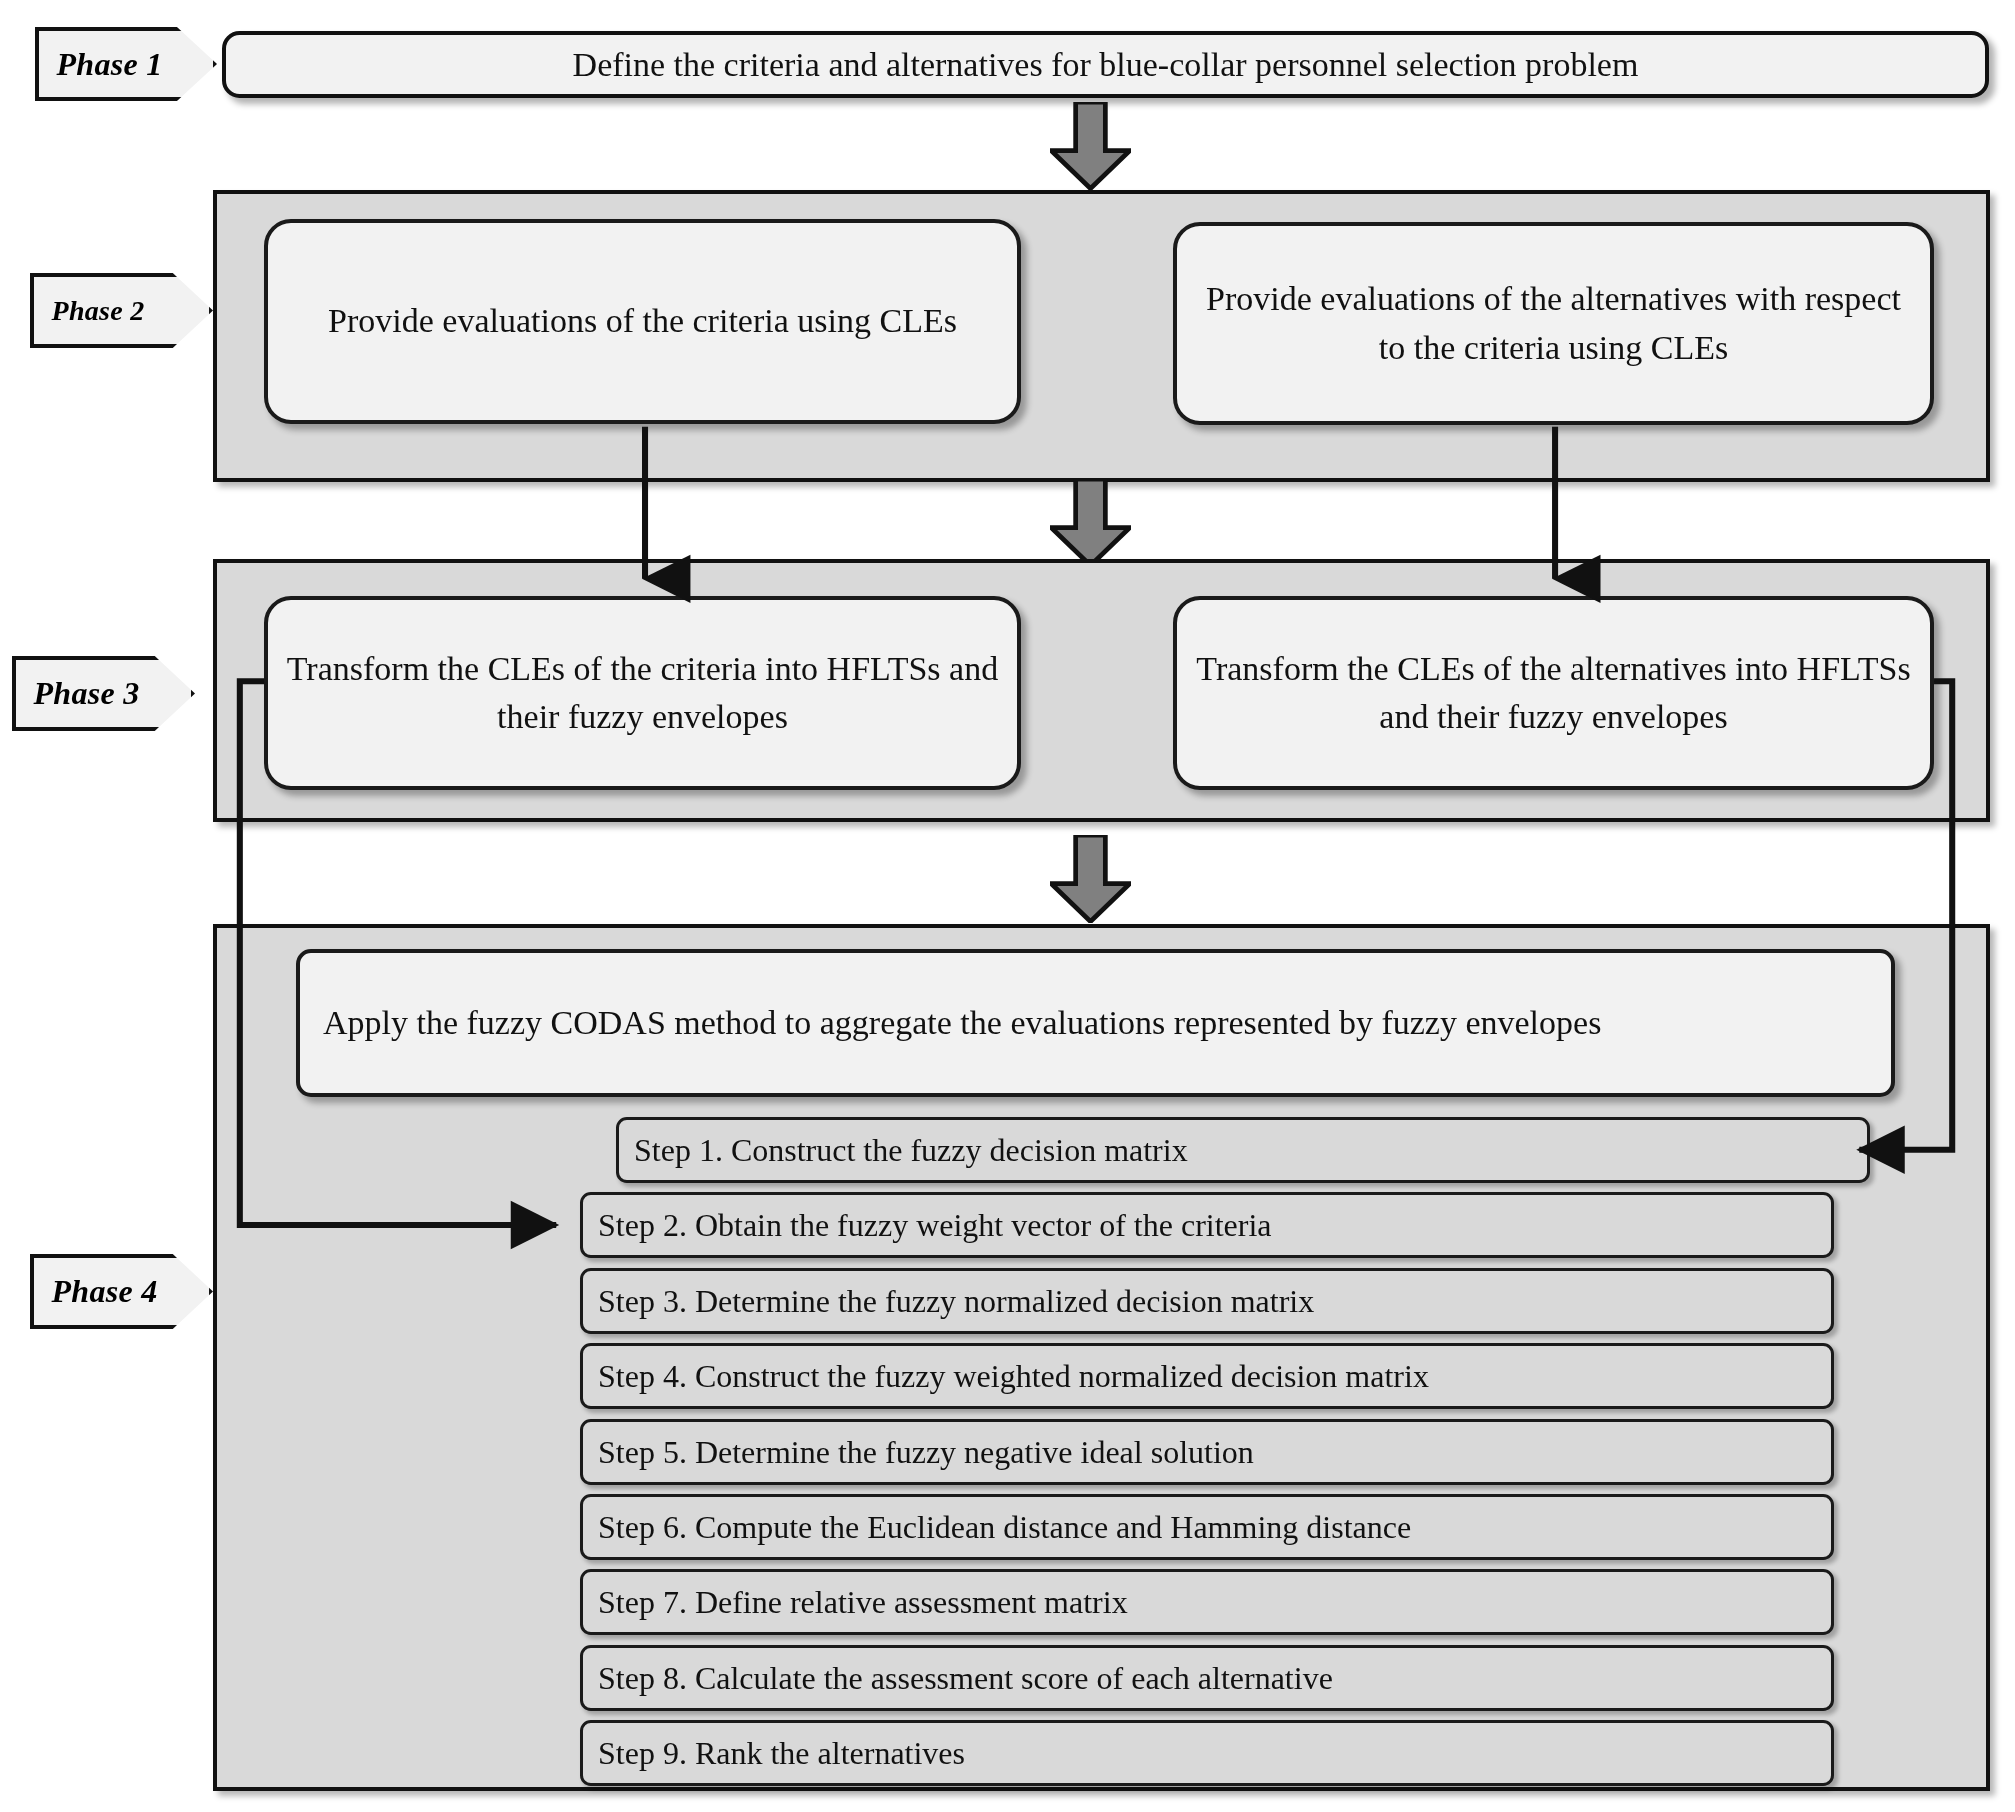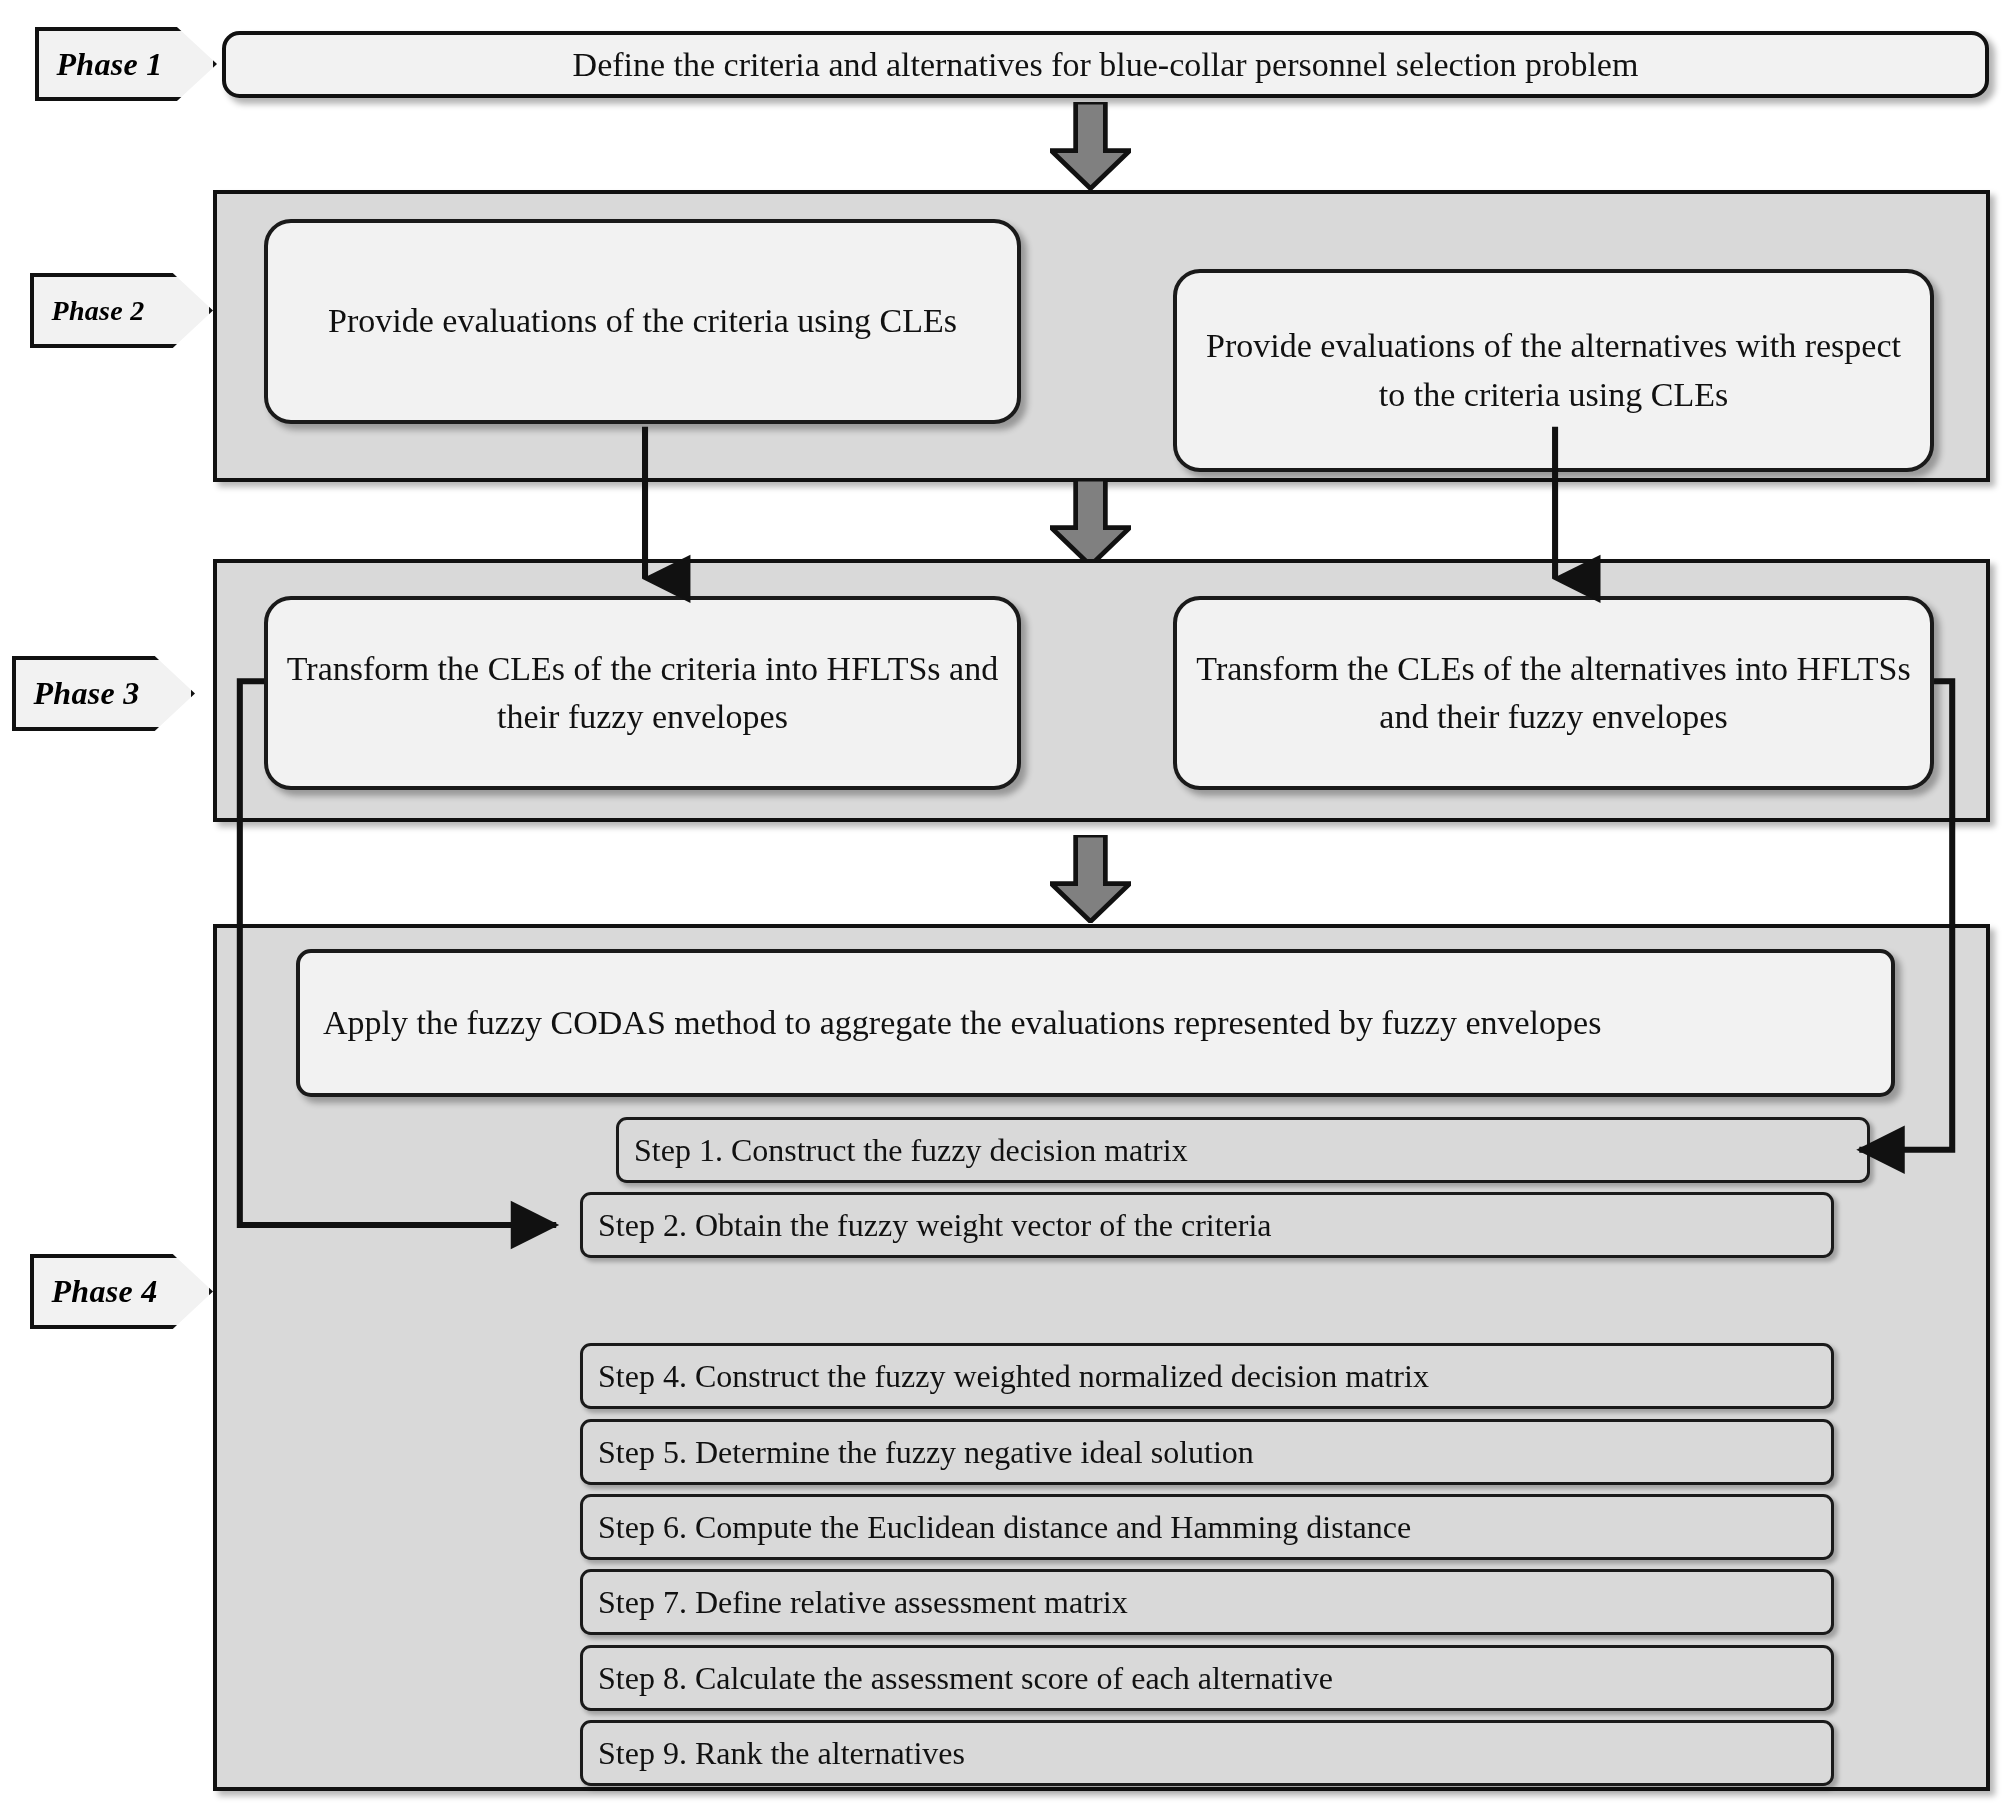--- a/index.html
+++ b/index.html
@@ -134,21 +134,21 @@
   <div class="phase-tag" style="left:30px; top:273px; width:183px; height:75px; font-size:28px;">
     <span>Phase 2</span>
   </div>
 
   <div class="phase-band" style="left:213px; top:190px; width:1777px; height:292px;"></div>
 
   <div class="rbox" style="left:264px; top:219px; width:757px; height:205px; font-size:34px;">
     <span>Provide evaluations of the criteria using CLEs</span>
   </div>
 
-  <div class="rbox" style="left:1173px; top:222px; width:761px; height:203px; font-size:34px;margin-top:47px;">
+  <div class="rbox" style="left:1173px; top:222px; width:761px; height:203px; font-size:34px;">
     <span>Provide evaluations of the alternatives with respect to the criteria using CLEs</span>
   </div>
 
   <div class="block-arrow" style="left:1050px; top:479px; width:81px; height:88px;">
     <svg width="81" height="88" viewBox="0 0 120 130">
       <polygon points="38,0 82,0 82,72 118,72 60,128 2,72 38,72" fill="#808080" stroke="#111111" stroke-width="7" stroke-linejoin="miter"></polygon>
     </svg>
   </div>
 
   <div class="phase-tag" style="left:12px; top:656px; width:183px; height:75px; font-size:32px;">
@@ -179,20 +179,23 @@
 
   <div class="rbox left-align" style="left:296px; top:949px; width:1599px; height:148px; font-size:34px; border-radius:15px; padding-left:23px; padding-right:23px;">
     <span>Apply the fuzzy CODAS method to aggregate the evaluations represented by fuzzy envelopes</span>
   </div>
 
   <div class="step" style="left:580px; top:1117px; width:1254px; height:66px; font-size:32px;margin-left:36px;">
     <span>Step 1. Construct the fuzzy decision matrix</span>
   </div>
   <div class="step" style="left:580px; top:1192px; width:1254px; height:66px; font-size:32px;">
     <span>Step 2. Obtain the fuzzy weight vector of the criteria</span>
+  </div>
+  <div class="step" style="left:580px; top:1268px; width:1254px; height:66px; font-size:32px;">
+    <span>Step 3. Determine the fuzzy normalized decision matrix</span>
   </div>
   <div class="step" style="left:580px; top:1343px; width:1254px; height:66px; font-size:32px;">
     <span>Step 4. Construct the fuzzy weighted normalized decision matrix</span>
   </div>
   <div class="step" style="left:580px; top:1419px; width:1254px; height:66px; font-size:32px;">
     <span>Step 5. Determine the fuzzy negative ideal solution</span>
   </div>
   <div class="step" style="left:580px; top:1494px; width:1254px; height:66px; font-size:32px;">
     <span>Step 6. Compute the Euclidean distance and Hamming distance</span>
   </div>

